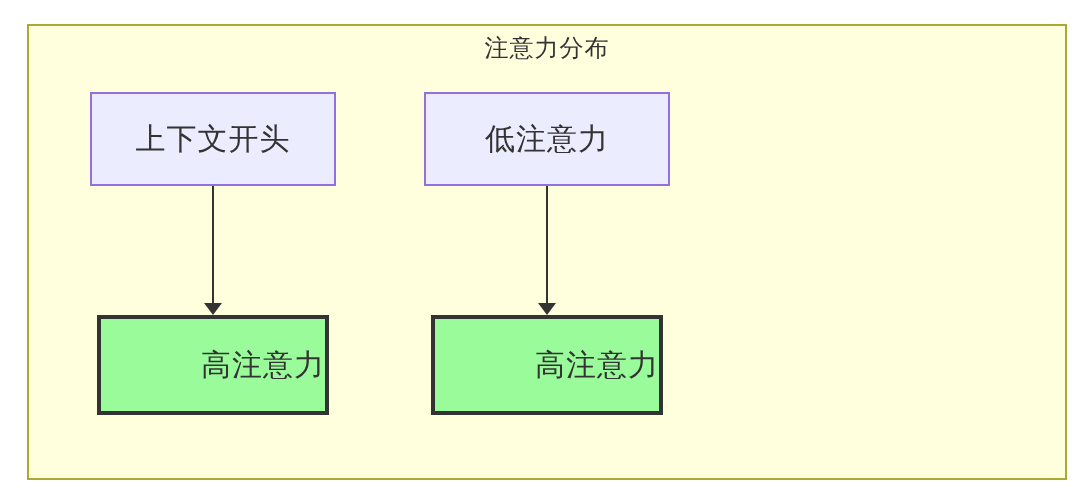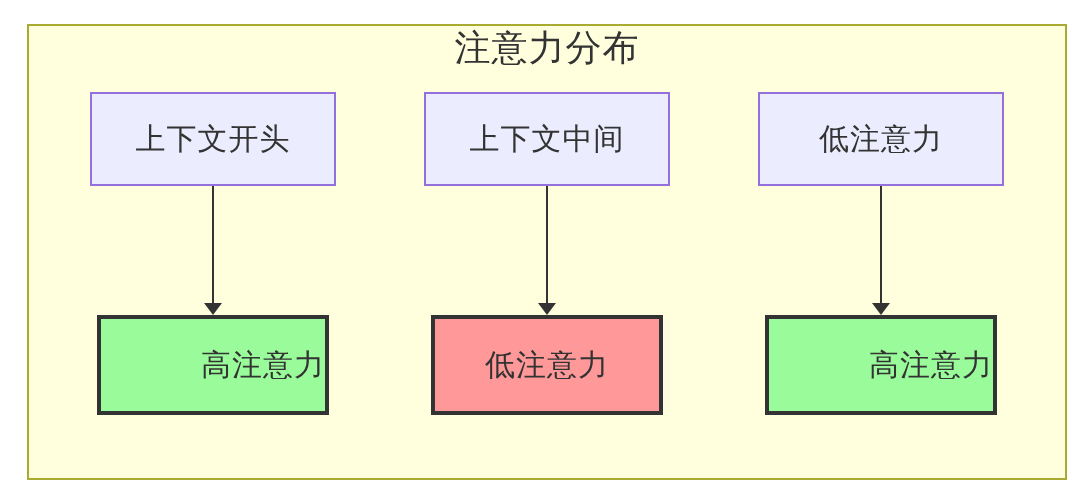--- a/index.html
+++ b/index.html
@@ -22,21 +22,21 @@
     width: 1040px;
     height: 456px;
     box-sizing: border-box;
     background: var(--container-bg, #ffffde);
     border: 2px solid var(--container-border, #aaaa33);
   }
   .diagram-title {
     margin-top: 6px;
     line-height: 32px;
     text-align: center;
-    font-size: 36px;
+    font-size: 24px;
     letter-spacing: 1px;
     color: var(--text, #333333);
   }
   .columns {
     margin-top: 28px;
     display: flex;
     justify-content: flex-start;
     gap: 54px;
     padding: 0 44px;
   }
@@ -103,32 +103,20 @@
         </div>
         <div class="edge-arrow">
           <div class="arrow-shaft"></div>
           <div class="arrow-head"></div>
         </div>
         <div class="node target-box" data-level="high">
           <span>高注意力</span>
         </div>
       </div>
 
-      <div class="flow-column">
-        <div class="node source-box">
-          <span>上下文中间</span>
-        </div>
-        <div class="edge-arrow">
-          <div class="arrow-shaft"></div>
-          <div class="arrow-head"></div>
-        </div>
-        <div class="node target-box" data-level="low">
-          <span>低注意力</span>
-        </div>
-      </div>
 
       <div class="flow-column">
         <div class="node source-box">
           <span>低注意力</span>
         </div>
         <div class="edge-arrow">
           <div class="arrow-shaft"></div>
           <div class="arrow-head"></div>
         </div>
         <div class="node target-box" data-level="high">

